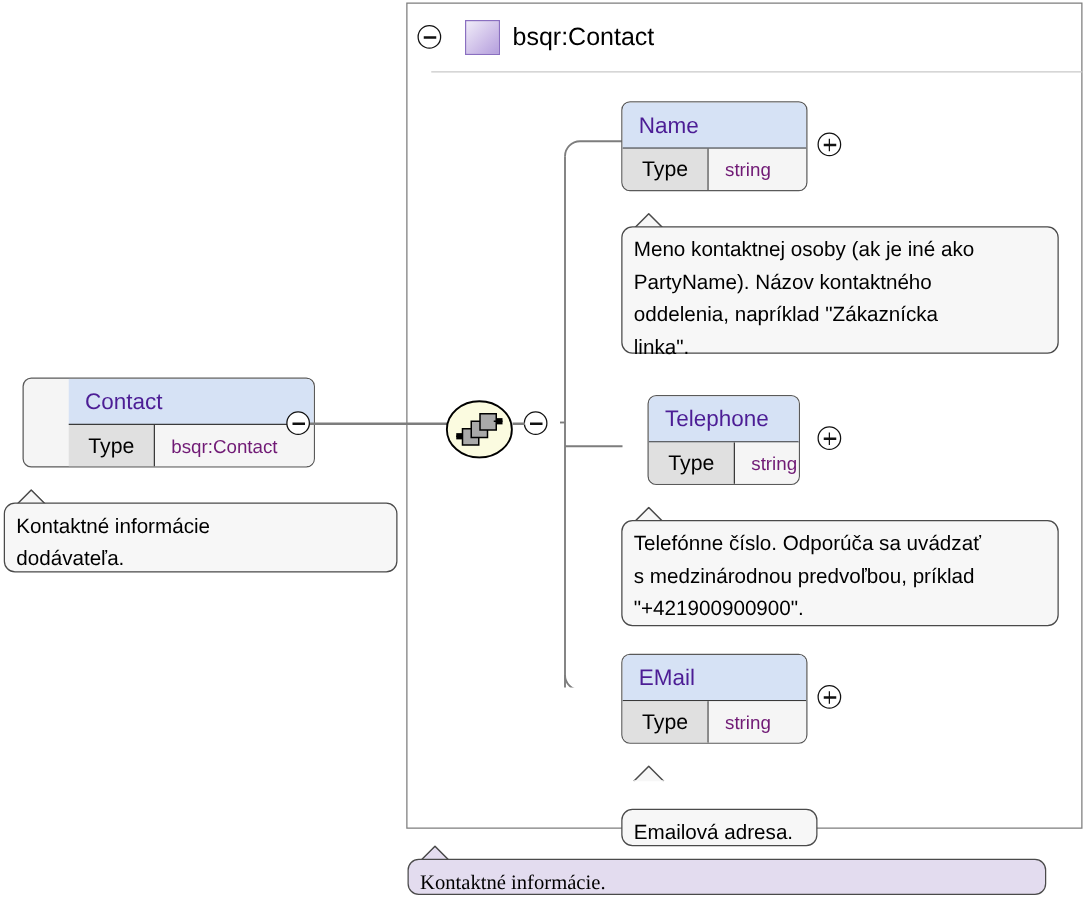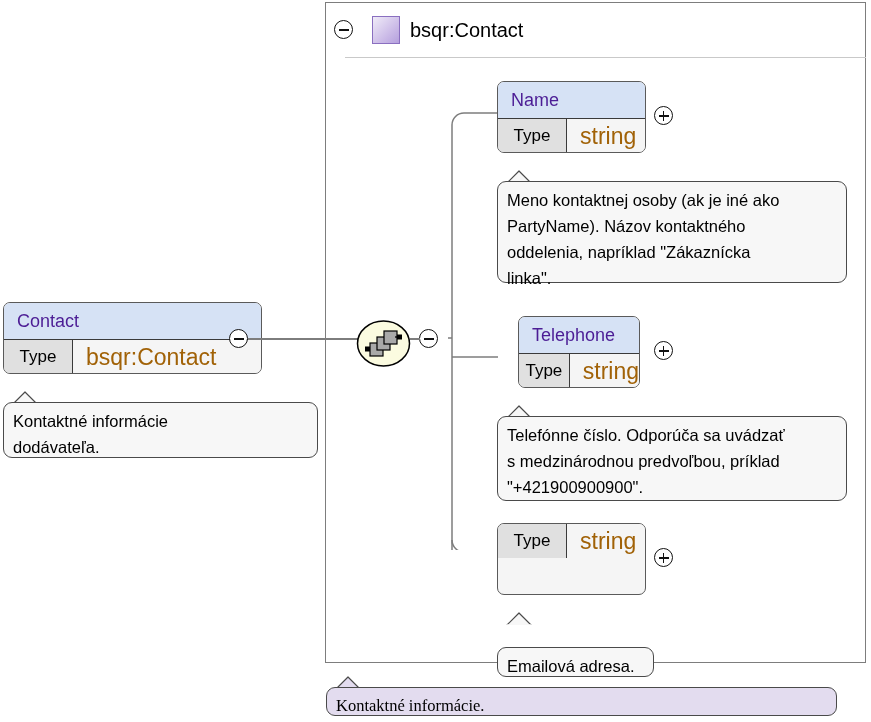--- a/index.html
+++ b/index.html
@@ -51,21 +51,21 @@
     background:#e0e0e0;
     border-right:1px solid #3a3a3a;
     display:flex;align-items:center;justify-content:center;
     font-size:17px;color:#000;
     box-sizing:border-box;
   }
   .el-val{
     background:#f5f5f5;
     display:flex;align-items:center;
     padding-left:13px;
-    font-size:23px;color:#a16207;
+    font-size:15px;color:#701a75;
     box-sizing:border-box;
     flex:1;
     white-space:nowrap;
   }
 
   
   .ann{
     box-sizing:border-box;
     border:1px solid #4a4a4a;
     border-radius:9px;
@@ -134,21 +134,21 @@
   <div class="abs" id="outer-header-rule"></div>
 
   <div class="expander" style="left:334px;top:20px;">
     <span class="bar-h"></span>
   </div>
 
   <div class="abs" id="ns-swatch"></div>
 
   <div class="abs" id="root-title">bsqr:Contact</div>
 
-  <div class="abs el-box" style="left:3px;top:302px;width:259px;height:72px;">
+  <div class="abs el-box" style="left:18px;top:302px;width:234px;height:72px;padding-left:36px;">
     <div class="el-head">Contact</div>
     <div class="el-row">
       <div class="el-type" style="width:69px;">Type</div>
       <div class="el-val">bsqr:Contact</div>
     </div>
   </div>
 
   <div class="expander" style="left:229px;top:329px;">
     <span class="bar-h"></span>
   </div>
@@ -237,20 +237,21 @@
     <svg width="26" height="14" viewBox="0 0 26 14">
       <path d="M1 13 L13 1 L25 13" fill="#f7f7f7" stroke="#4a4a4a" stroke-width="1.2" stroke-linejoin="round"></path>
       <line x1="1" y1="13.2" x2="25" y2="13.2" stroke="#f7f7f7" stroke-width="2"></line>
     </svg>
   </div>
   <div class="abs ann" style="left:497px;top:416px;width:350px;height:85px;">Telefónne číslo. Odporúča sa uvádzať
 s medzinárodnou predvoľbou, príklad
 "+421900900900".</div>
 
   <div class="abs el-box" style="left:497px;top:523px;width:149px;height:72px;">
+    <div class="el-head">EMail</div>
     <div class="el-row">
       <div class="el-type" style="width:69px;">Type</div>
       <div class="el-val">string</div>
     </div>
   </div>
   <div class="expander" style="left:654px;top:548px;">
     <span class="bar-h"></span>
     <span class="bar-v"></span>
   </div>
   <div class="abs ann-tail" style="left:506px;top:612px;">

